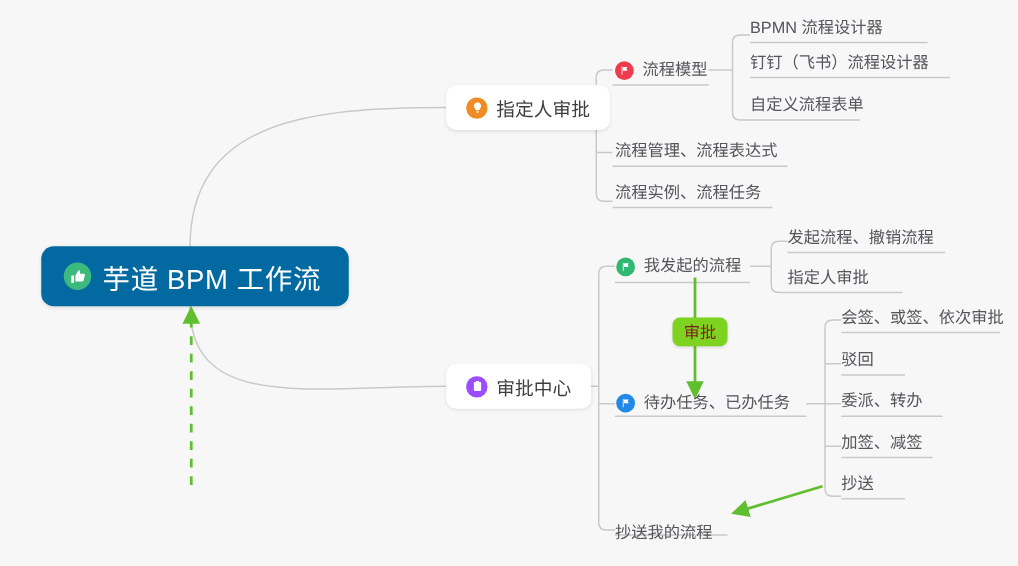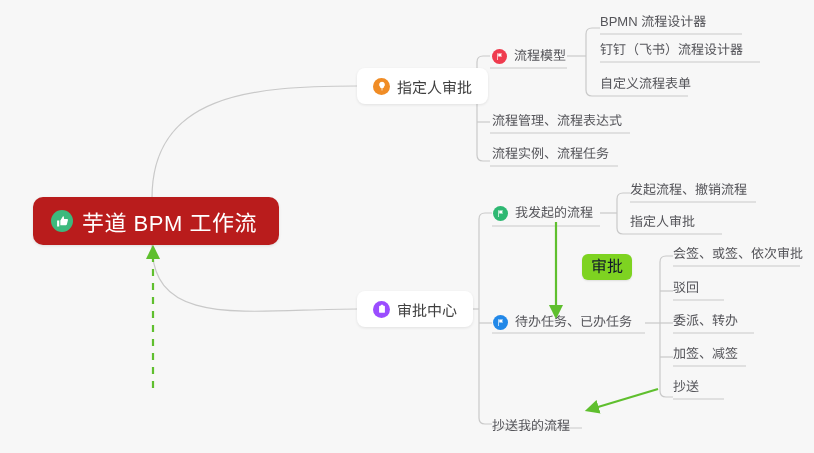--- a/index.html
+++ b/index.html
@@ -11,21 +11,21 @@
     overflow:hidden;
     position:relative;
   }
   #stage{position:absolute;left:0;top:0;width:814px;height:453px;}
   #wires{position:absolute;left:0;top:0;width:814px;height:453px;pointer-events:none;}
 
   
   .root-node{
     position:absolute;
     display:flex;align-items:center;gap:9px;
-    background:#b91c1c;
+    background:#0369a1;
     border-radius:10px;
     padding:0 18px;
     height:48px;
     box-shadow:0 1px 3px rgba(0,0,0,.10);
     box-sizing:border-box;
   }
   .root-label{
     color:#ffffff;font-size:22px;letter-spacing:.5px;white-space:nowrap;
   }
   .root-ico{
@@ -70,27 +70,26 @@
     line-height:20px;
     text-align:right;
   }
   .leaf.hasicon{gap:7px;}
 
   
   .tag-green{
     position:absolute;
     background:#7ed321;
     border-radius:6px;
-    color:#0f172a;
-    font-size:16px;
+    color:#7f1d1d;
+    font-size:13px;
     padding:5px 9px;
     line-height:1;
     white-space:nowrap;
     box-shadow:0 1px 2px rgba(0,0,0,.10);
-    margin-left:44px;
   }
 </style>
 </head>
 <body style="background: rgb(247, 247, 247);">
 
 <div id="stage">
 
   <svg id="wires" viewBox="0 0 814 453" width="814" height="453">
     <g fill="none" stroke="#c9c9c9" stroke-width="1.2">
 

